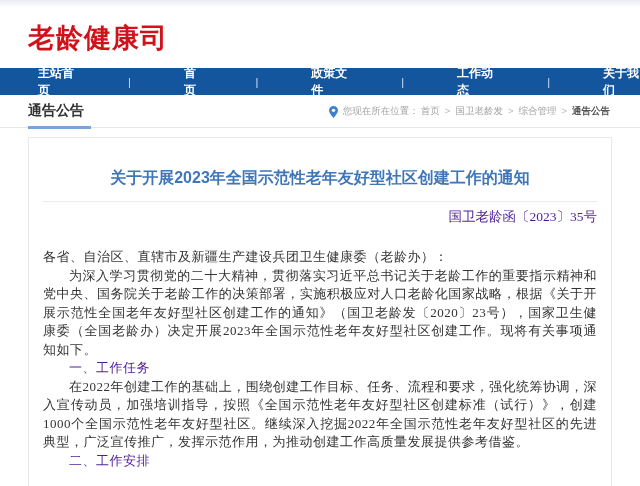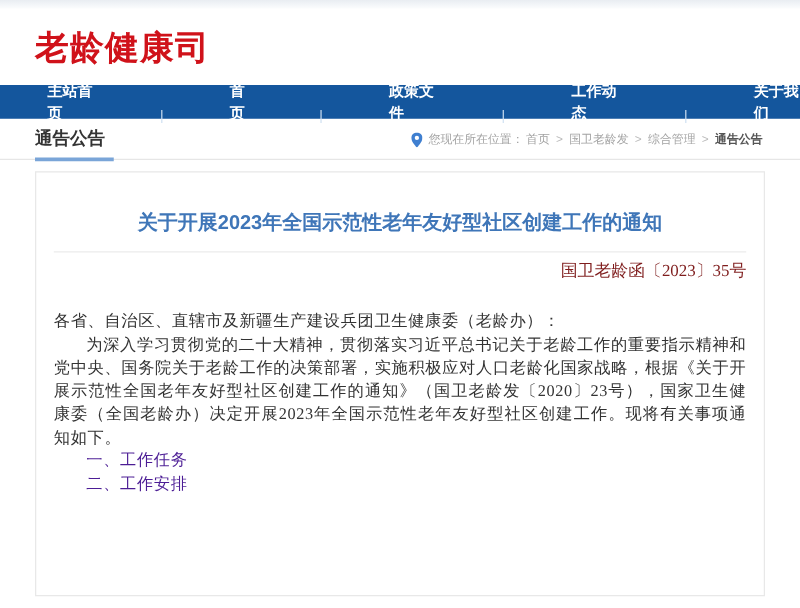--- a/index.html
+++ b/index.html
@@ -40,40 +40,40 @@
               color:#9a9a9a; height:18px; line-height:16px; }
   .meta-row .sep-space { display:inline-block; width:14px; }
   .tools { position:absolute; right:2px; top:-2px; display:flex; gap:4px; }
   .tool-btn { width:18px; height:15px; font-size:8.5px; color:#8a8a8a;
               display:flex; align-items:center; justify-content:center;
               background:#f5f5f5; border:1px solid #d6d6d6; border-radius:2px;
               cursor:pointer; }
   .tool-btn.dashed { background:#fff; border:1px dashed #c9c9c9; }
   .card-divider { border:none; border-top:1px solid #ececec; margin:10px 0 6px; }
   .doc-number { text-align:right; font-family:"Liberation Serif","DejaVu Serif",serif;
-                font-size:13.5px; color:#7f1d1d; margin:4px 0 22px; }
+                font-size:13.5px; color:#4c1d95; margin:4px 0 22px; }
   
   .article-body { font-family:"Liberation Serif","DejaVu Serif",serif;
                   font-size:13px; line-height:18.5px; color:#333;
                   text-align:justify; letter-spacing:0.5px; }
   .article-body .salutation { text-indent:0; }
   .article-body .para { text-indent:2em; }
   .article-body .heading { text-indent:2em; font-weight:normal; color:#4c1d95; }
 </style>
 </head>
 <body>
 
 <div class="top-strip"></div>
 
 <header class="site-header">
   <div class="site-logo">老龄健康司</div>
 </header>
 
 <nav class="main-nav">
-  <span id="nav-items" style="display:flex;align-items:flex-end;gap:36px;">
+  <span id="nav-items" style="display:flex;align-items:center;gap:36px;">
       <a class="nav-item">主站首页</a>
       <span class="nav-sep">|</span>
       <a class="nav-item">首页</a>
       <span class="nav-sep">|</span>
       <a class="nav-item">政策文件</a>
       <span class="nav-sep">|</span>
       <a class="nav-item">工作动态</a>
       <span class="nav-sep">|</span>
       <a class="nav-item">关于我们</a>
     </span>
@@ -97,16 +97,17 @@
 
 
     <hr class="card-divider">
 
     <div class="doc-number">国卫老龄函〔2023〕35号</div>
 
     <div class="article-body" id="article-body">
         <div class="salutation">各省、自治区、直辖市及新疆生产建设兵团卫生健康委（老龄办）：</div>
         <div class="para">为深入学习贯彻党的二十大精神，贯彻落实习近平总书记关于老龄工作的重要指示精神和党中央、国务院关于老龄工作的决策部署，实施积极应对人口老龄化国家战略，根据《关于开展示范性全国老年友好型社区创建工作的通知》（国卫老龄发〔2020〕23号），国家卫生健康委（全国老龄办）决定开展2023年全国示范性老年友好型社区创建工作。现将有关事项通知如下。</div>
         <div class="heading">一、工作任务</div>
+        <div class="para">在2022年创建工作的基础上，围绕创建工作目标、任务、流程和要求，强化统筹协调，深入宣传动员，加强培训指导，按照《全国示范性老年友好型社区创建标准（试行）》，创建1000个全国示范性老年友好型社区。继续深入挖掘2022年全国示范性老年友好型社区的先进典型，广泛宣传推广，发挥示范作用，为推动创建工作高质量发展提供参考借鉴。</div>
         <div class="heading">二、工作安排</div>
       </div>
   </div>
 </div>
 
 </body></html>

